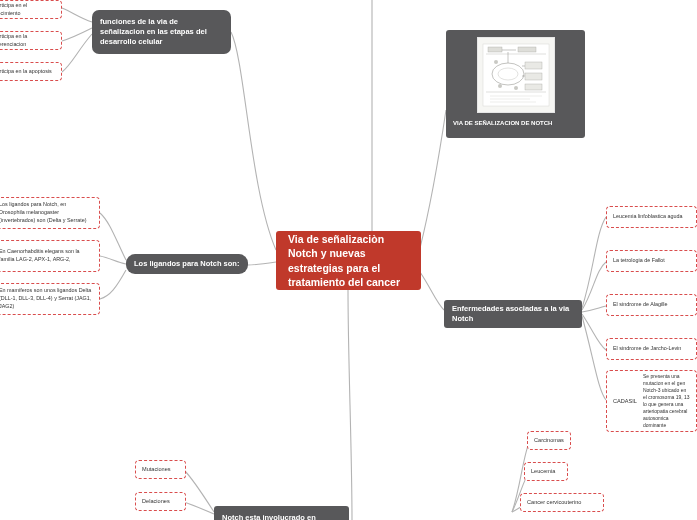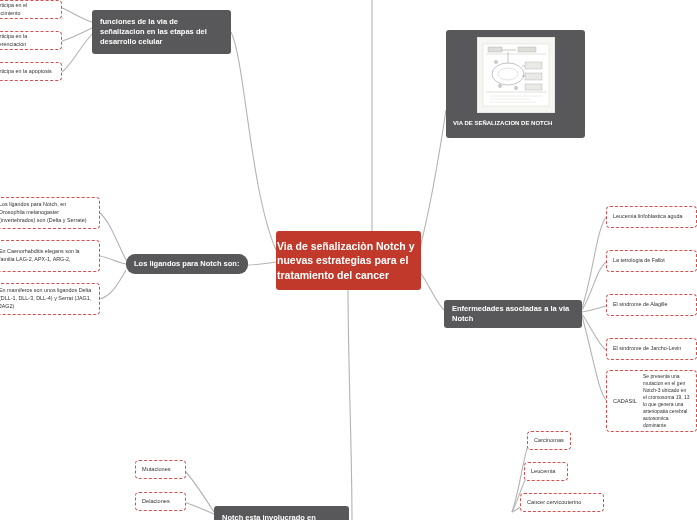--- a/index.html
+++ b/index.html
@@ -27,21 +27,21 @@
     box-sizing: border-box;
   }
   
   .root-node {
     background: #c0392b;
     color: #ffffff;
     border-radius: 3px;
     font-size: 10.5px;
     font-weight: bold;
     line-height: 1.35;
-    padding: 10px 1px;
+    padding: 10px 12px;
     display: flex;
     align-items: center;
   }
   
   .dark-node {
     background: #58585a;
     color: #ffffff;
     border-radius: 3px;
     font-size: 7.5px;
     font-weight: bold;
@@ -136,21 +136,21 @@
 
       <path d="M214 512 C 200 490, 190 476, 184 470"></path>
       <path d="M214 514 C 200 508, 190 504, 184 502"></path>
     </g>
   </svg>
 
   <div class="node root-node" style="left:276px; top:231px; width:145px; height:59px;">
     <span>Via de señalizaciòn Notch y nuevas estrategias para el tratamiento del cancer</span>
   </div>
 
-  <div class="node dark-node" style="left:92px; top:10px; width:139px; height:44px;">
+  <div class="node dark-node" style="left:92px; top:10px; width:139px; height:44px;border-radius:7px;">
     <span>funciones de la via de señalizacion en las etapas del desarrollo celular</span>
   </div>
 
   <div class="node dashed-node" style="left:-14px; top:0px; width:76px; height:19px;">
     <span>Participa en el crecimiento</span>
   </div>
   <div class="node dashed-node" style="left:-14px; top:31px; width:76px; height:19px;">
     <span>Participa en la diferenciacion</span>
   </div>
   <div class="node dashed-node" style="left:-14px; top:62px; width:76px; height:19px;">

